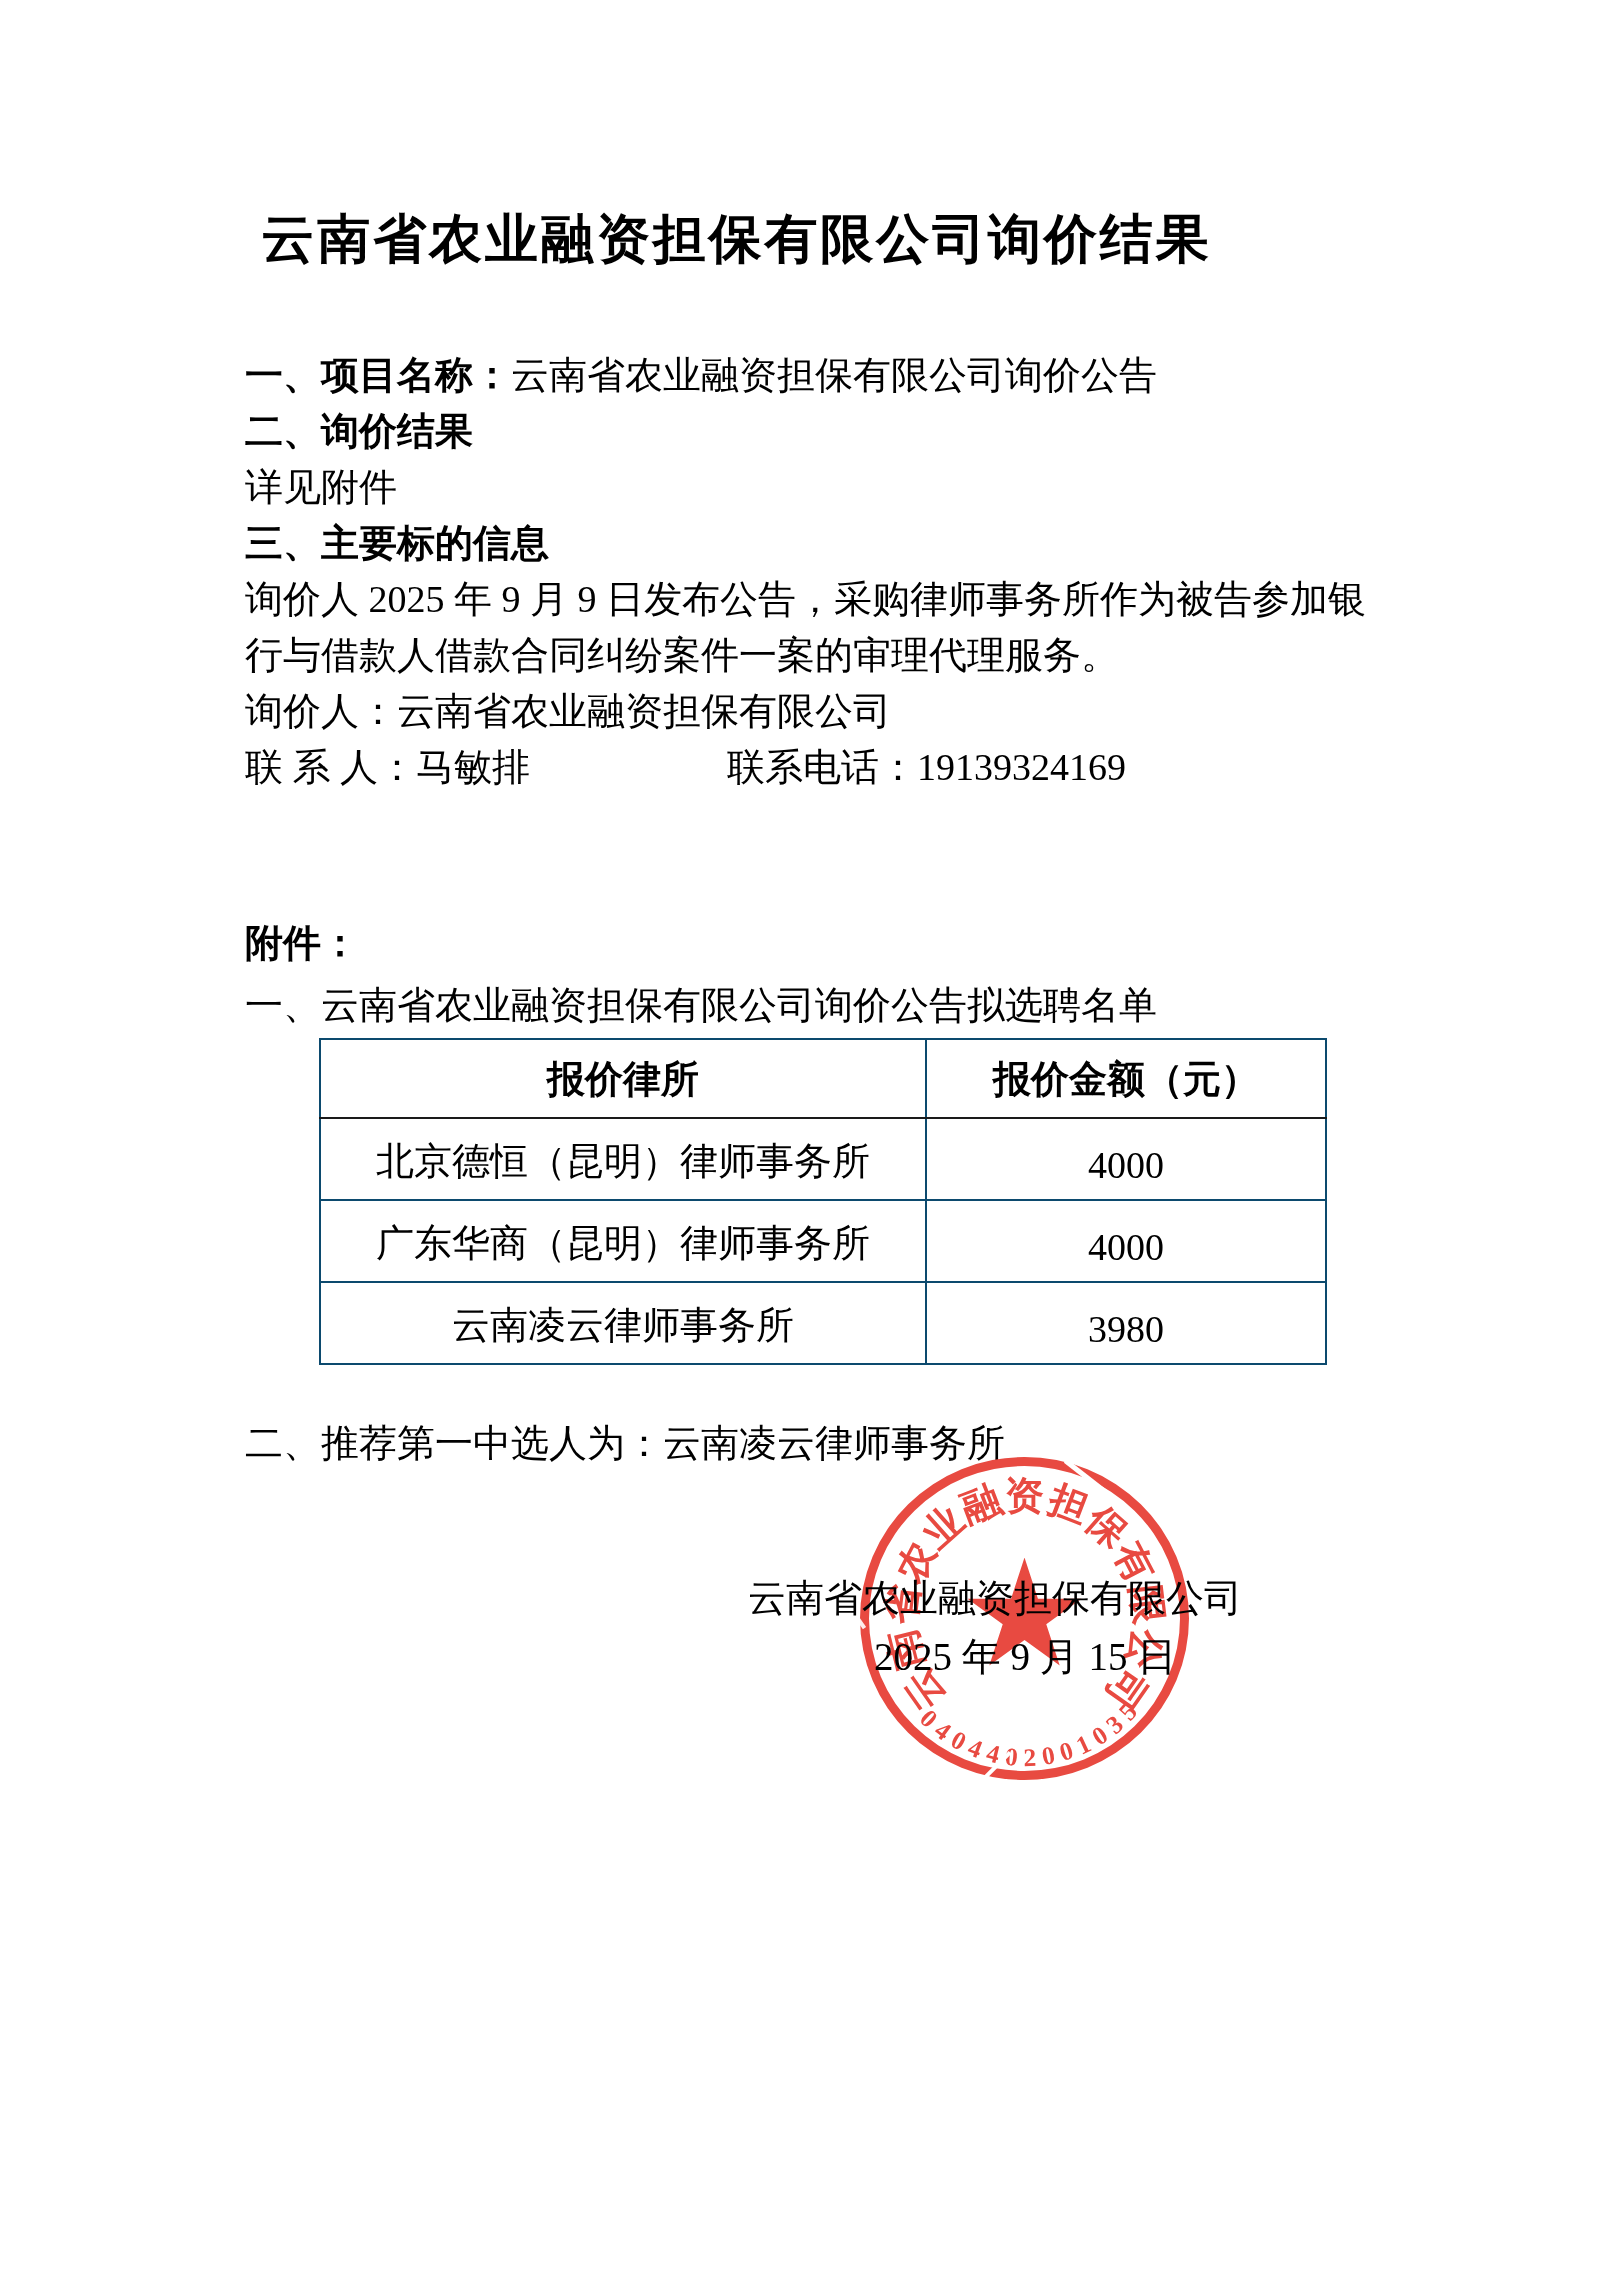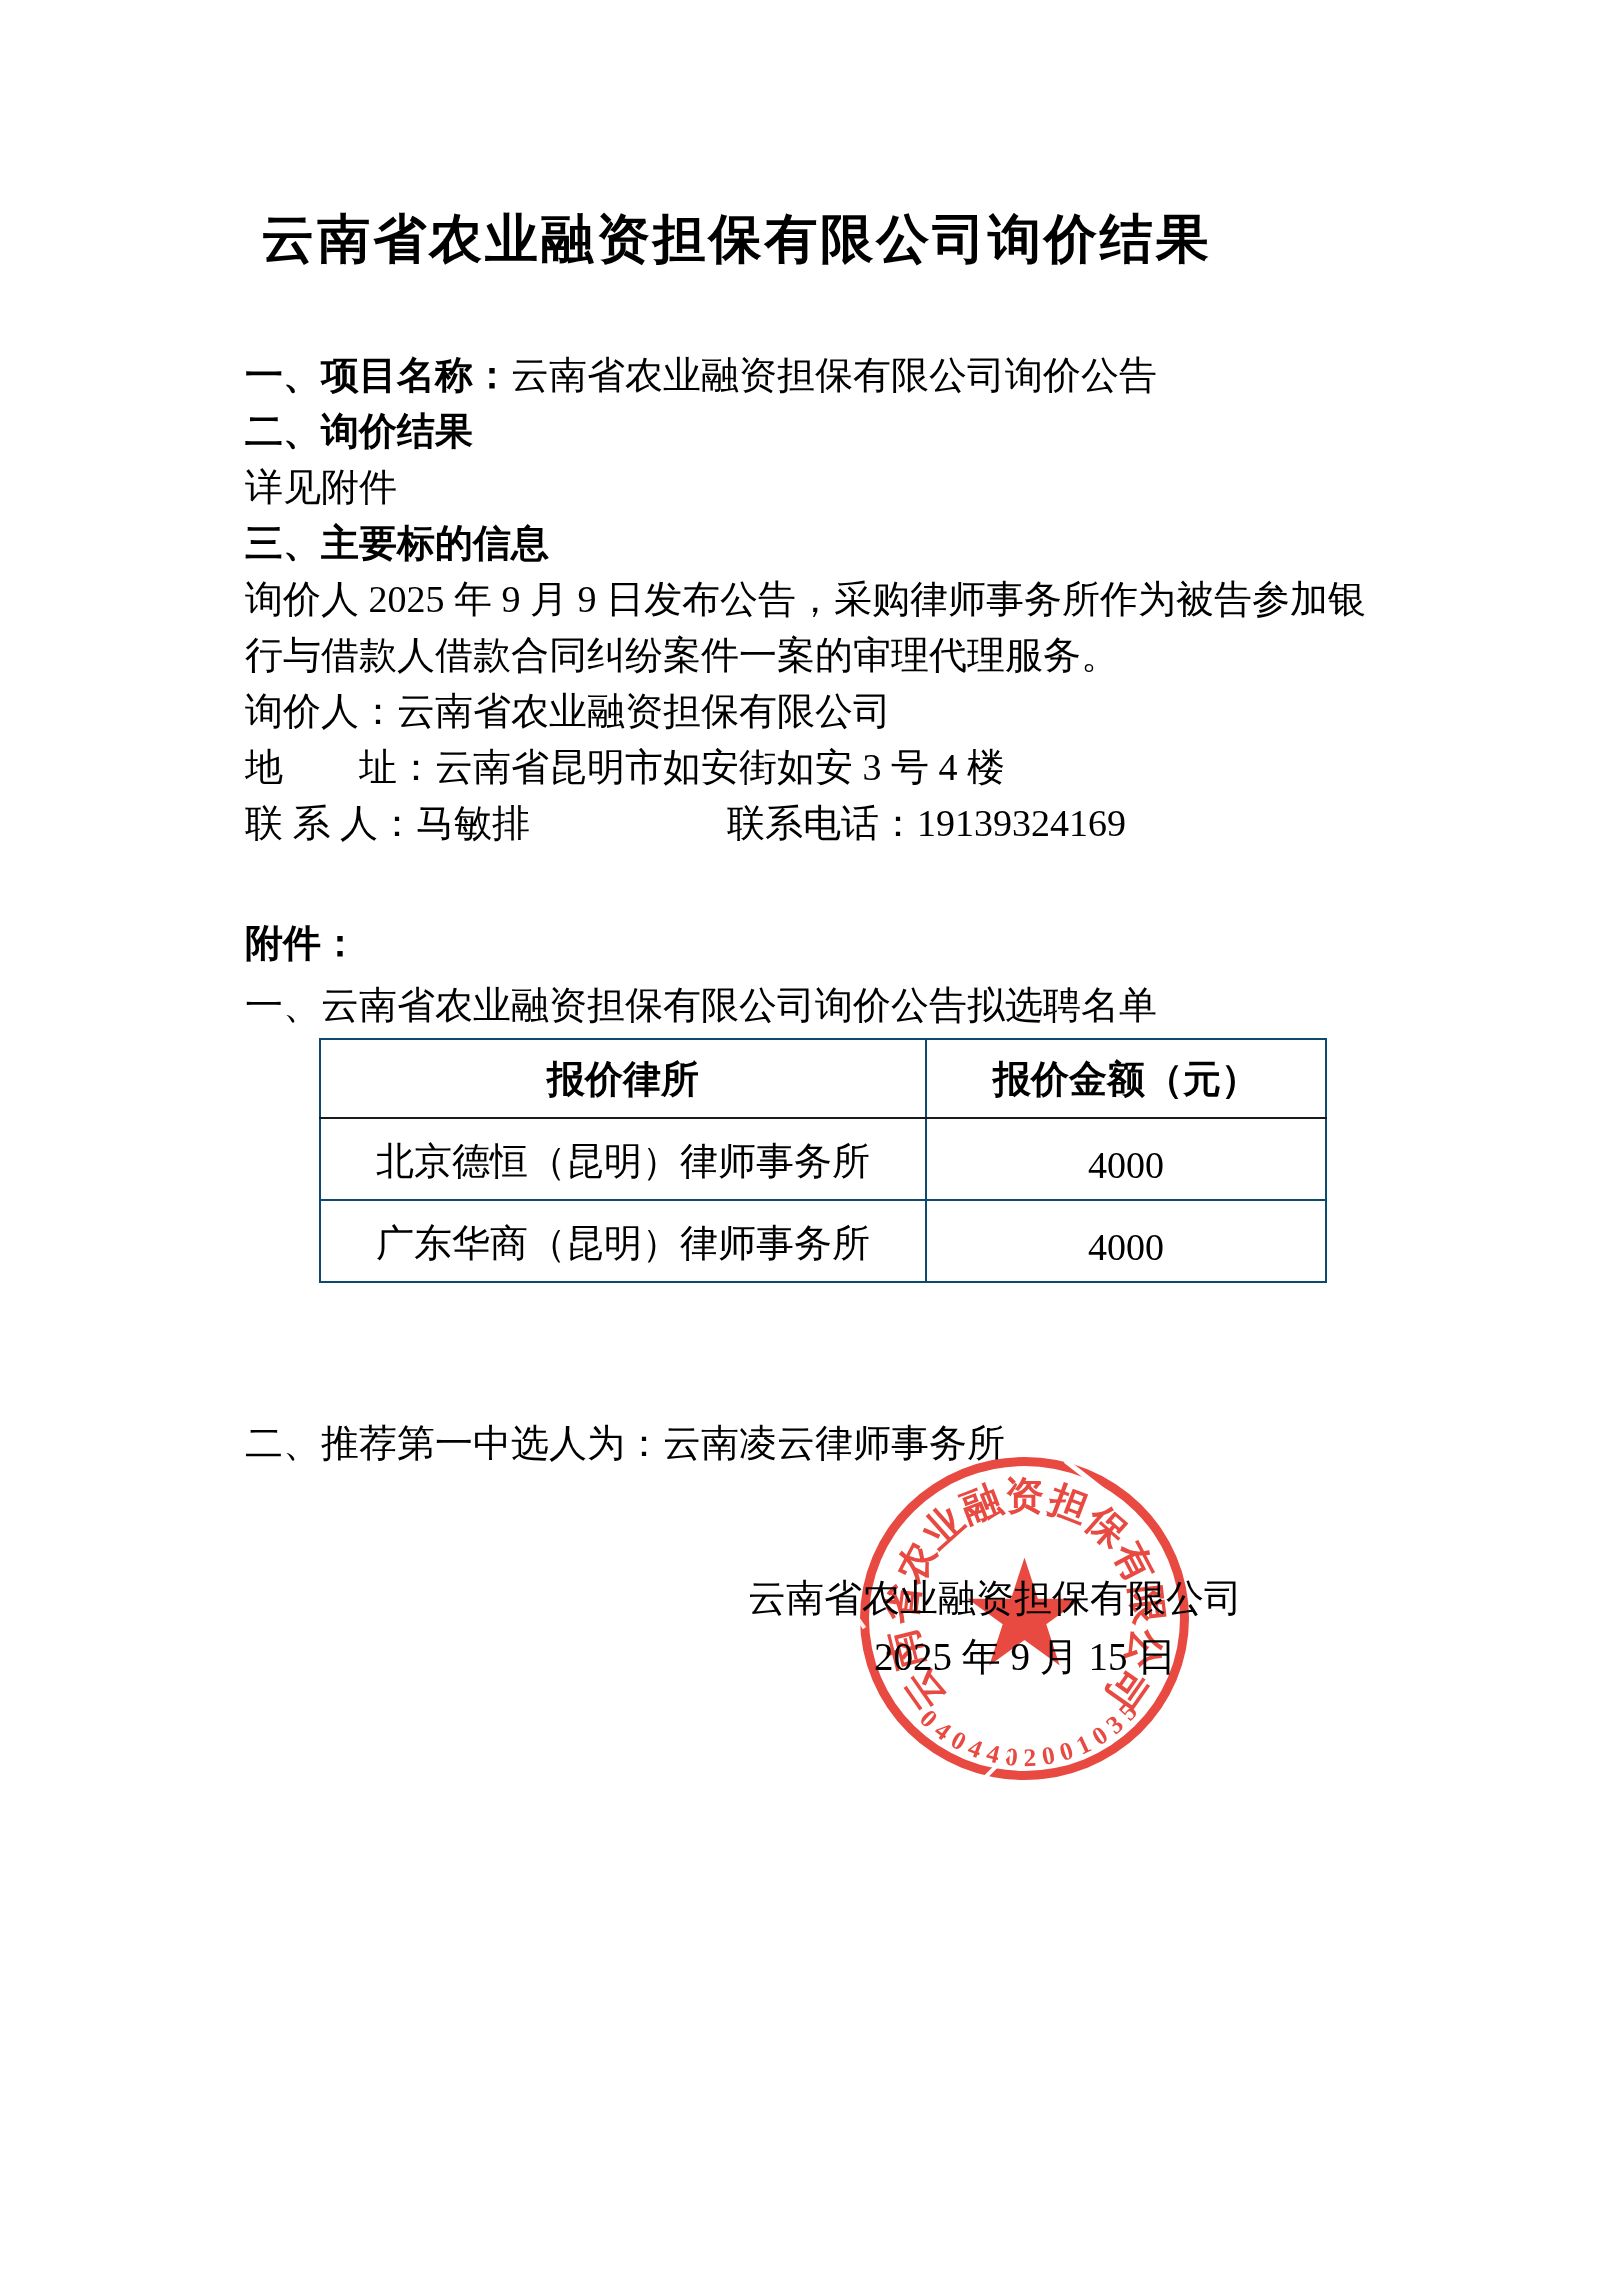--- a/index.html
+++ b/index.html
@@ -64,21 +64,20 @@
   <div class="body-lines">
     <div class="line">
       <span class="b">一、项目名称：</span><span>云南省农业融资担保有限公司询价公告</span>
     </div>
     <div class="line b">二、询价结果</div>
     <div class="line">详见附件</div>
     <div class="line b">三、主要标的信息</div>
     <div class="line">询价人 2025 年 9 月 9 日发布公告，采购律师事务所作为被告参加银</div>
     <div class="line">行与借款人借款合同纠纷案件一案的审理代理服务。</div>
     <div class="line">询价人：云南省农业融资担保有限公司</div>
-    <div class="line">地　　址：云南省昆明市如安街如安 3 号 4 楼</div>
     <div class="line">
       <span>联 系 人：马敏排</span>
       <span class="phone-part">联系电话：19139324169</span>
     </div>
   </div>
 
   <div class="attach-label">附件：</div>
   <div class="attach-title">一、云南省农业融资担保有限公司询价公告拟选聘名单</div>
 
   <table class="quote">
@@ -93,20 +92,24 @@
       </tr>
     </thead>
     <tbody>
       <tr>
         <td>北京德恒（昆明）律师事务所</td>
         <td>4000</td>
       </tr>
       <tr>
         <td>广东华商（昆明）律师事务所</td>
         <td>4000</td>
+      </tr>
+      <tr>
+        <td>云南凌云律师事务所</td>
+        <td>3980</td>
       </tr>
     </tbody>
   </table>
 
   <div class="recommend">二、推荐第一中选人为：云南凌云律师事务所</div>
 
   <div class="stamp">
     <div class="stamp-ring"></div>
     <div class="stamp-star"></div>
     <div class="stamp-arc stamp-arc-text">

